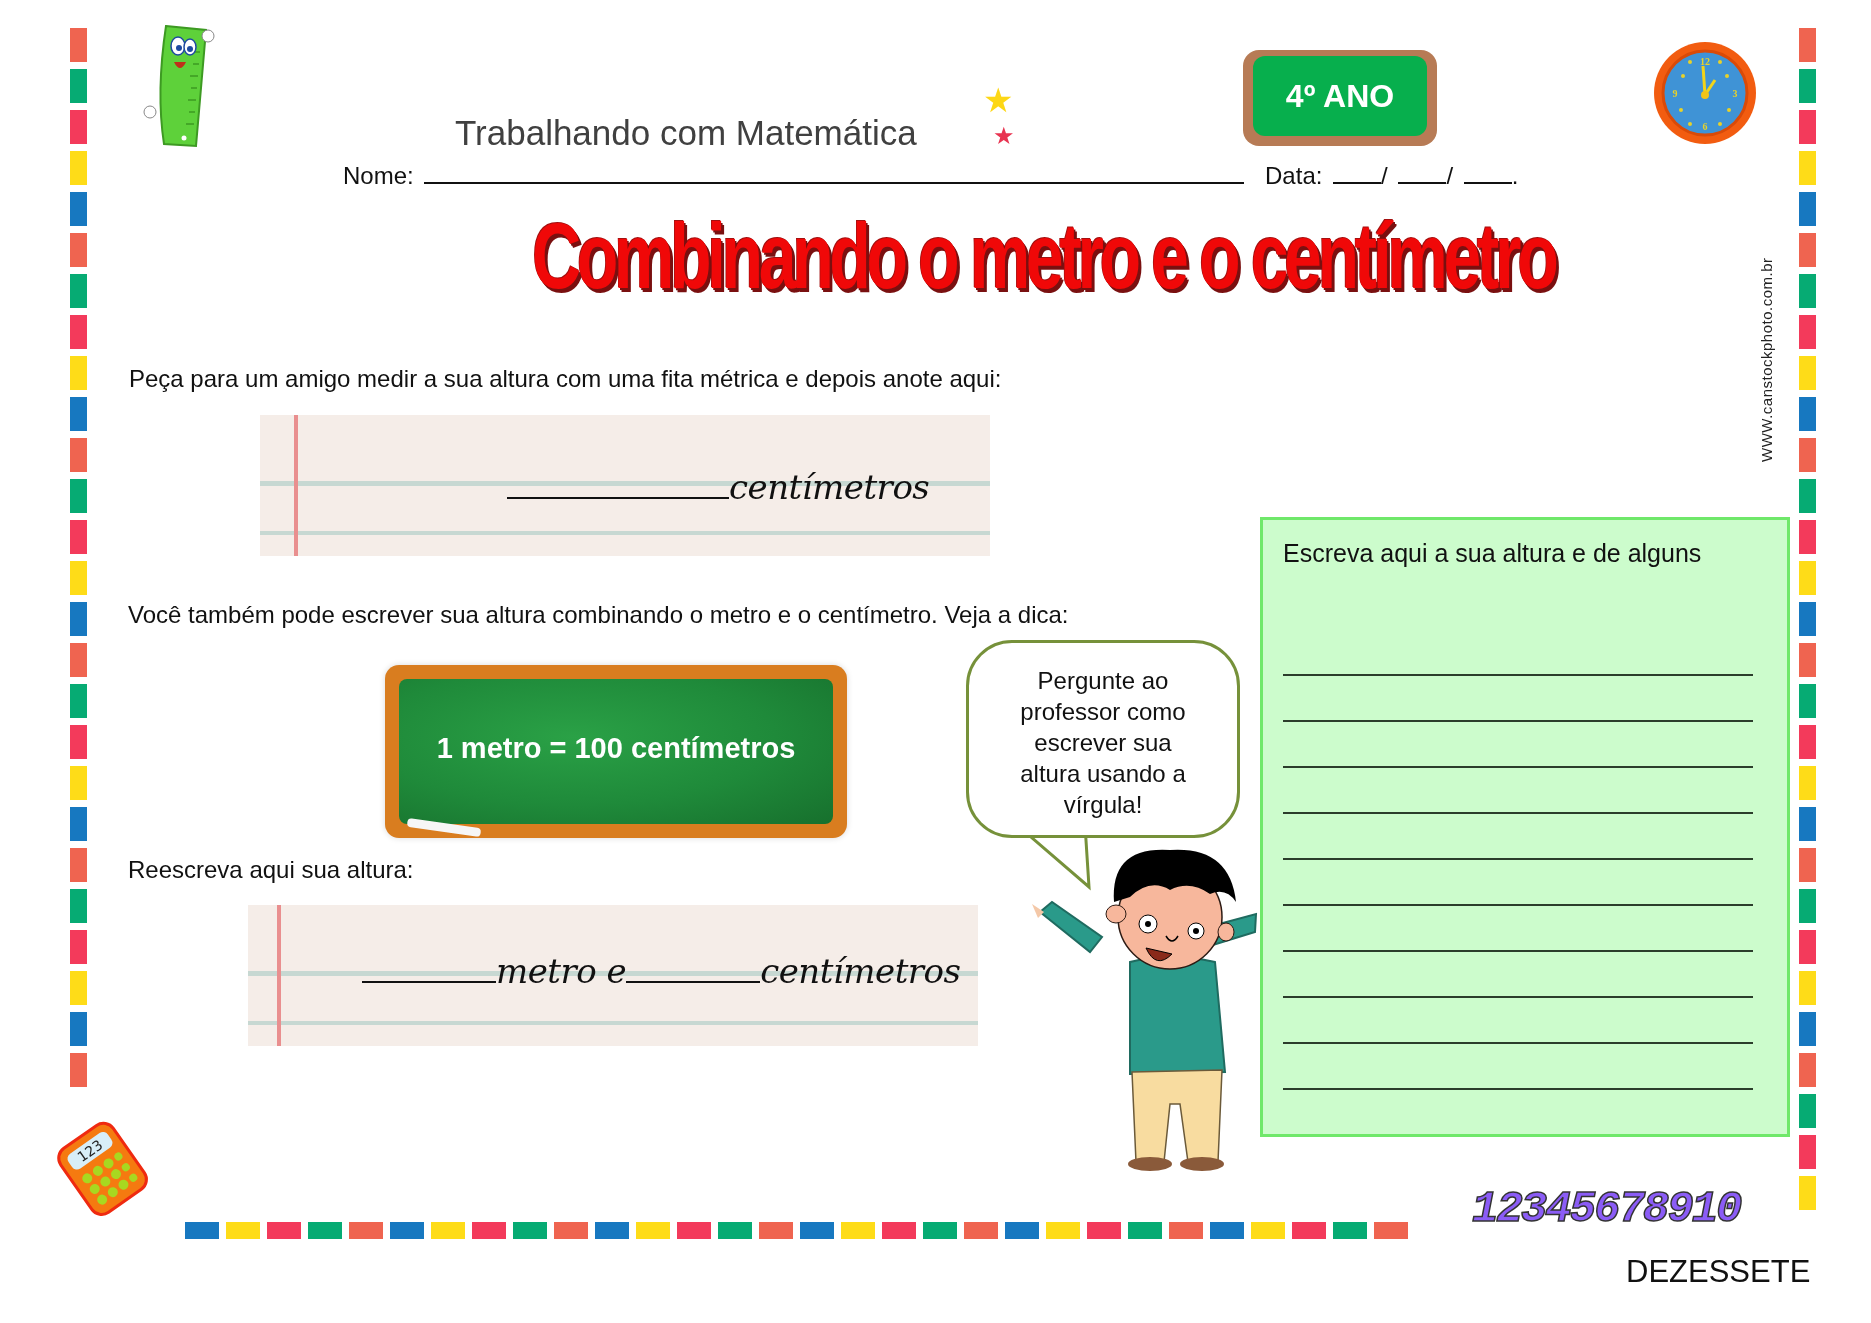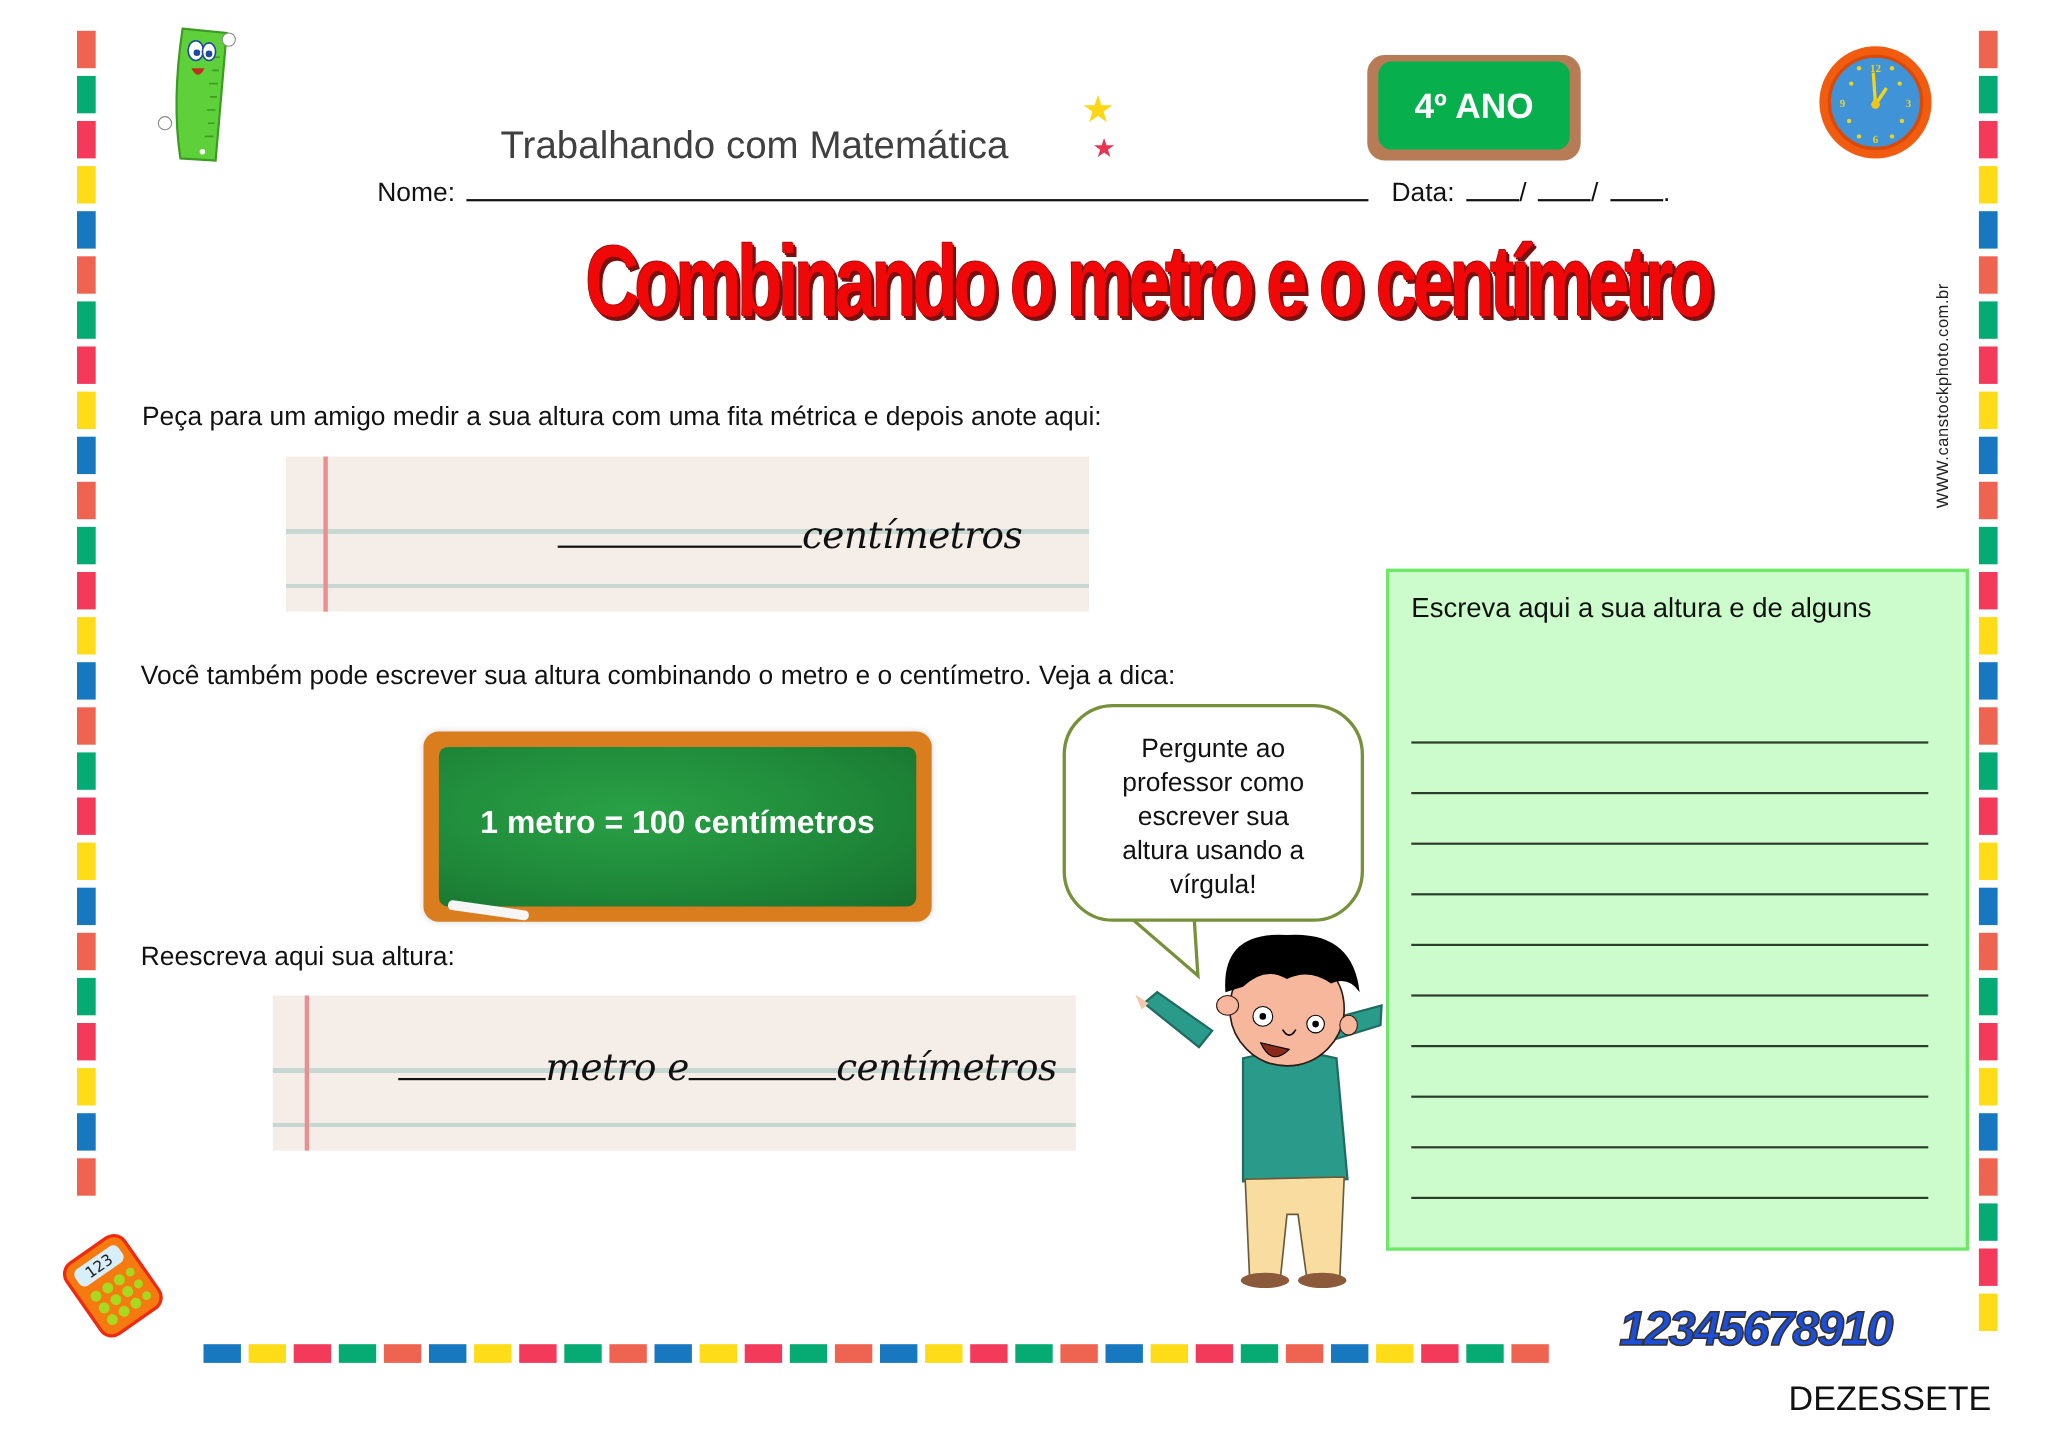--- a/index.html
+++ b/index.html
@@ -44,22 +44,22 @@
   .greenbox .gtext { position:absolute; left:20px; top:10px; font-size:25px; line-height:46px; }
   .greenbox .wline { position:absolute; left:20px; width:470px; height:2px; background:#2b3d2b; }
 
   .badge { position:absolute; background:#b77b55; border-radius:16px;text-align:center; }
   .badge .inner { position:absolute; left:10px; top:6px; right:10px; bottom:10px; background:#07af4d; border-radius:12px;
                   color:#fff; font-weight:bold; font-size:32px; display:flex; align-items:center; justify-content:center; }
 
   .watermark { position:absolute; font-size:15px; color:#222; transform:rotate(-90deg); transform-origin:left top; white-space:nowrap; letter-spacing:0.5px;}
 
   .footer-label { position:absolute; font-size:31px; }
-  .numbers { position:absolute; font-family:Liberation Sans, sans-serif; font-weight:bold; font-size:44px;
-             color:#1d4ed8; -webkit-text-stroke:1.5px #333; letter-spacing:-2px; font-style:italic; }
+  .numbers { position:absolute; font-family:Liberation Mono, monospace; font-weight:bold; font-size:44px;
+             color:#8b5cf6; -webkit-text-stroke:1.5px #333; letter-spacing:-2px; font-style:italic; }
 </style>
 </head>
 <body>
 
 <div class="vstripe" style="left:70px; top:28px;" id="leftStripe">
     <div class="seg" style="background: rgb(239, 100, 80);"></div>
     <div class="seg" style="background: rgb(6, 171, 115);"></div>
     <div class="seg" style="background: rgb(243, 58, 91);"></div>
     <div class="seg" style="background: rgb(254, 220, 24);"></div>
     <div class="seg" style="background: rgb(23, 120, 192);"></div>

